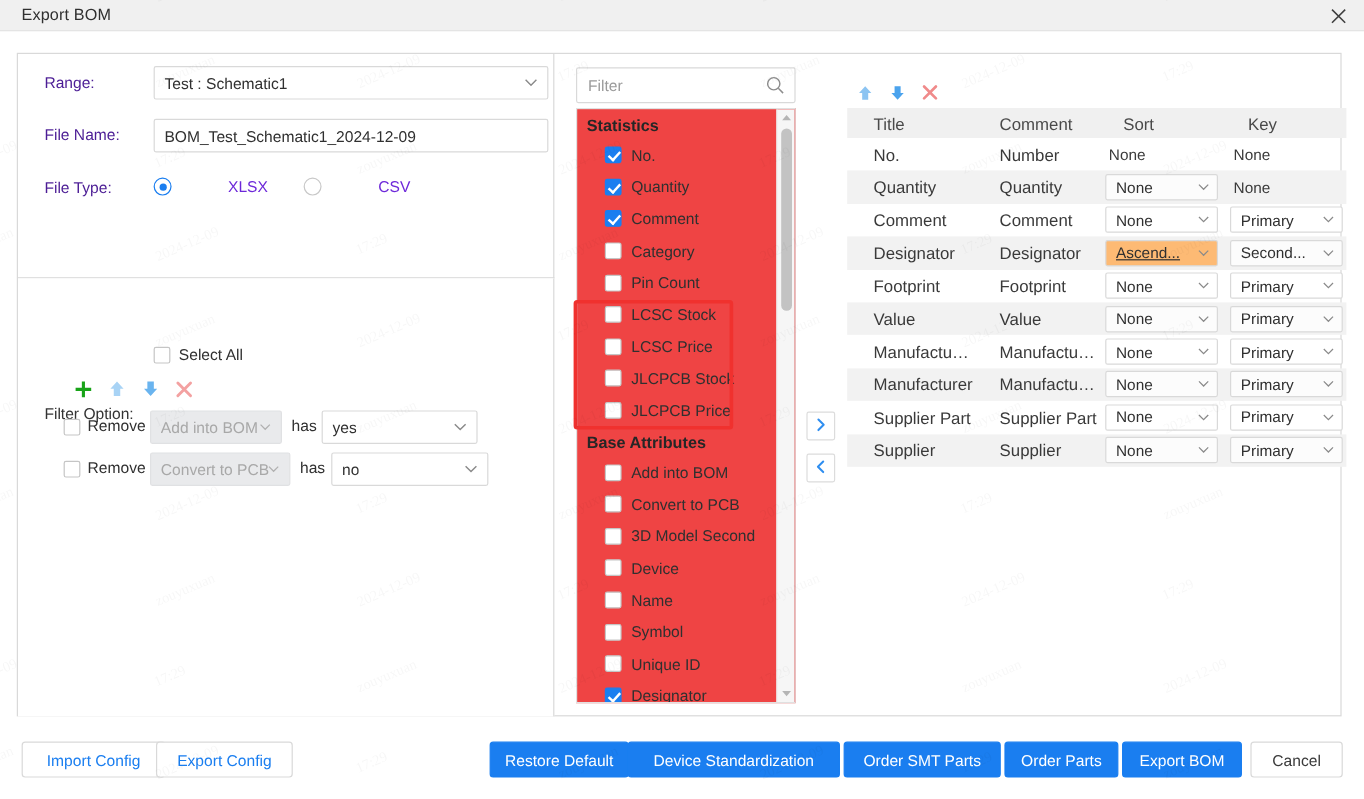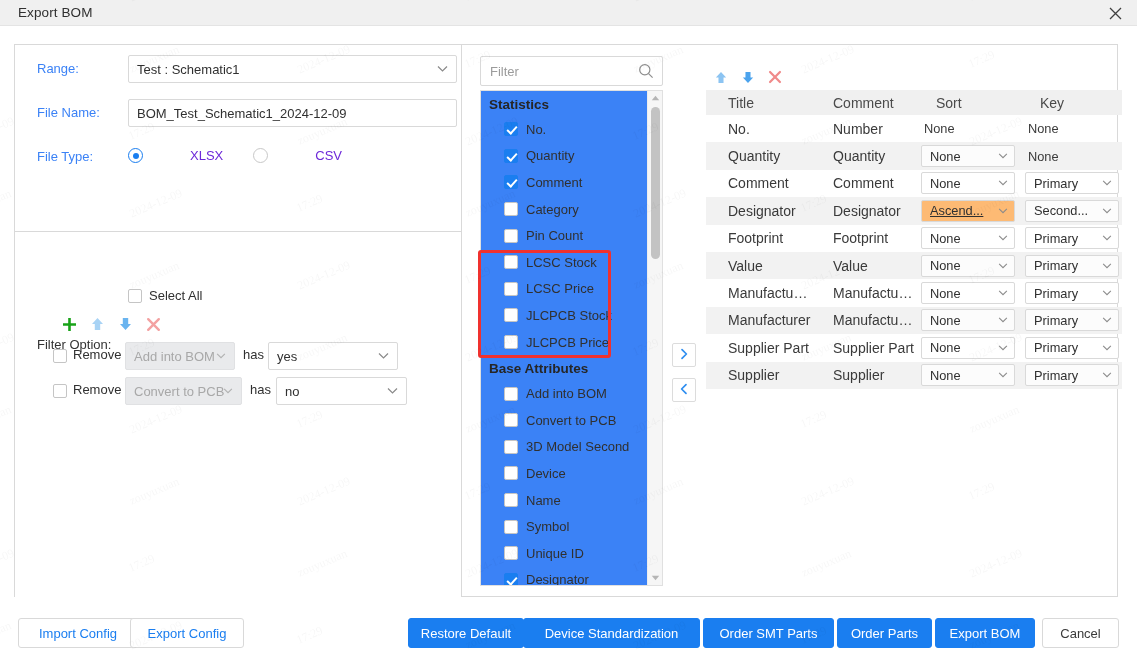--- a/index.html
+++ b/index.html
@@ -53,21 +53,21 @@
   .left-bottom {
     position: absolute; left: 0px; top: 187px;
     width: 447px; height: 365px;
     border-right: 1px solid #d9d9d9;
     background: #fff;
   }
 
   .form-row { position: absolute; left: 0; width: 447px; height: 30px; }
   .form-label {
     position: absolute; left: 22px; top: 6px;
-    font-size: 13px; color: #3b82f6;
+    font-size: 13px; color: #4c1d95;
   }
 
   .inp {
     position: absolute;
     height: 28px;
     border: 1px solid #d9d9d9;
     border-radius: 2px;
     background: #fff;
     font-family: "Liberation Sans", sans-serif;
     font-size: 13px;
@@ -185,21 +185,21 @@
     font-family: "Liberation Sans", sans-serif;
     font-size: 13px; color: #303030;
   }
   .filter-input-wrap input::placeholder { color: #9b9b9b; }
   .search-ico { position: absolute; right: 8px; top: 6px; }
 
   .list-box {
     position: absolute; left: 17px; top: 45px;
     width: 183px; height: 496px;
     border: 1px solid #e0e0e0;
-    background: #3b82f6;
+    background: #ef4444;
     overflow: hidden;
   }
   .list-inner {
     position: absolute; left: 0; top: 0;
     width: 166px; height: 100%;
   }
   .group-title {
     font-size: 13.5px; font-weight: bold; color: #262626;
     padding: 6px 0 4px 8px;
   }

